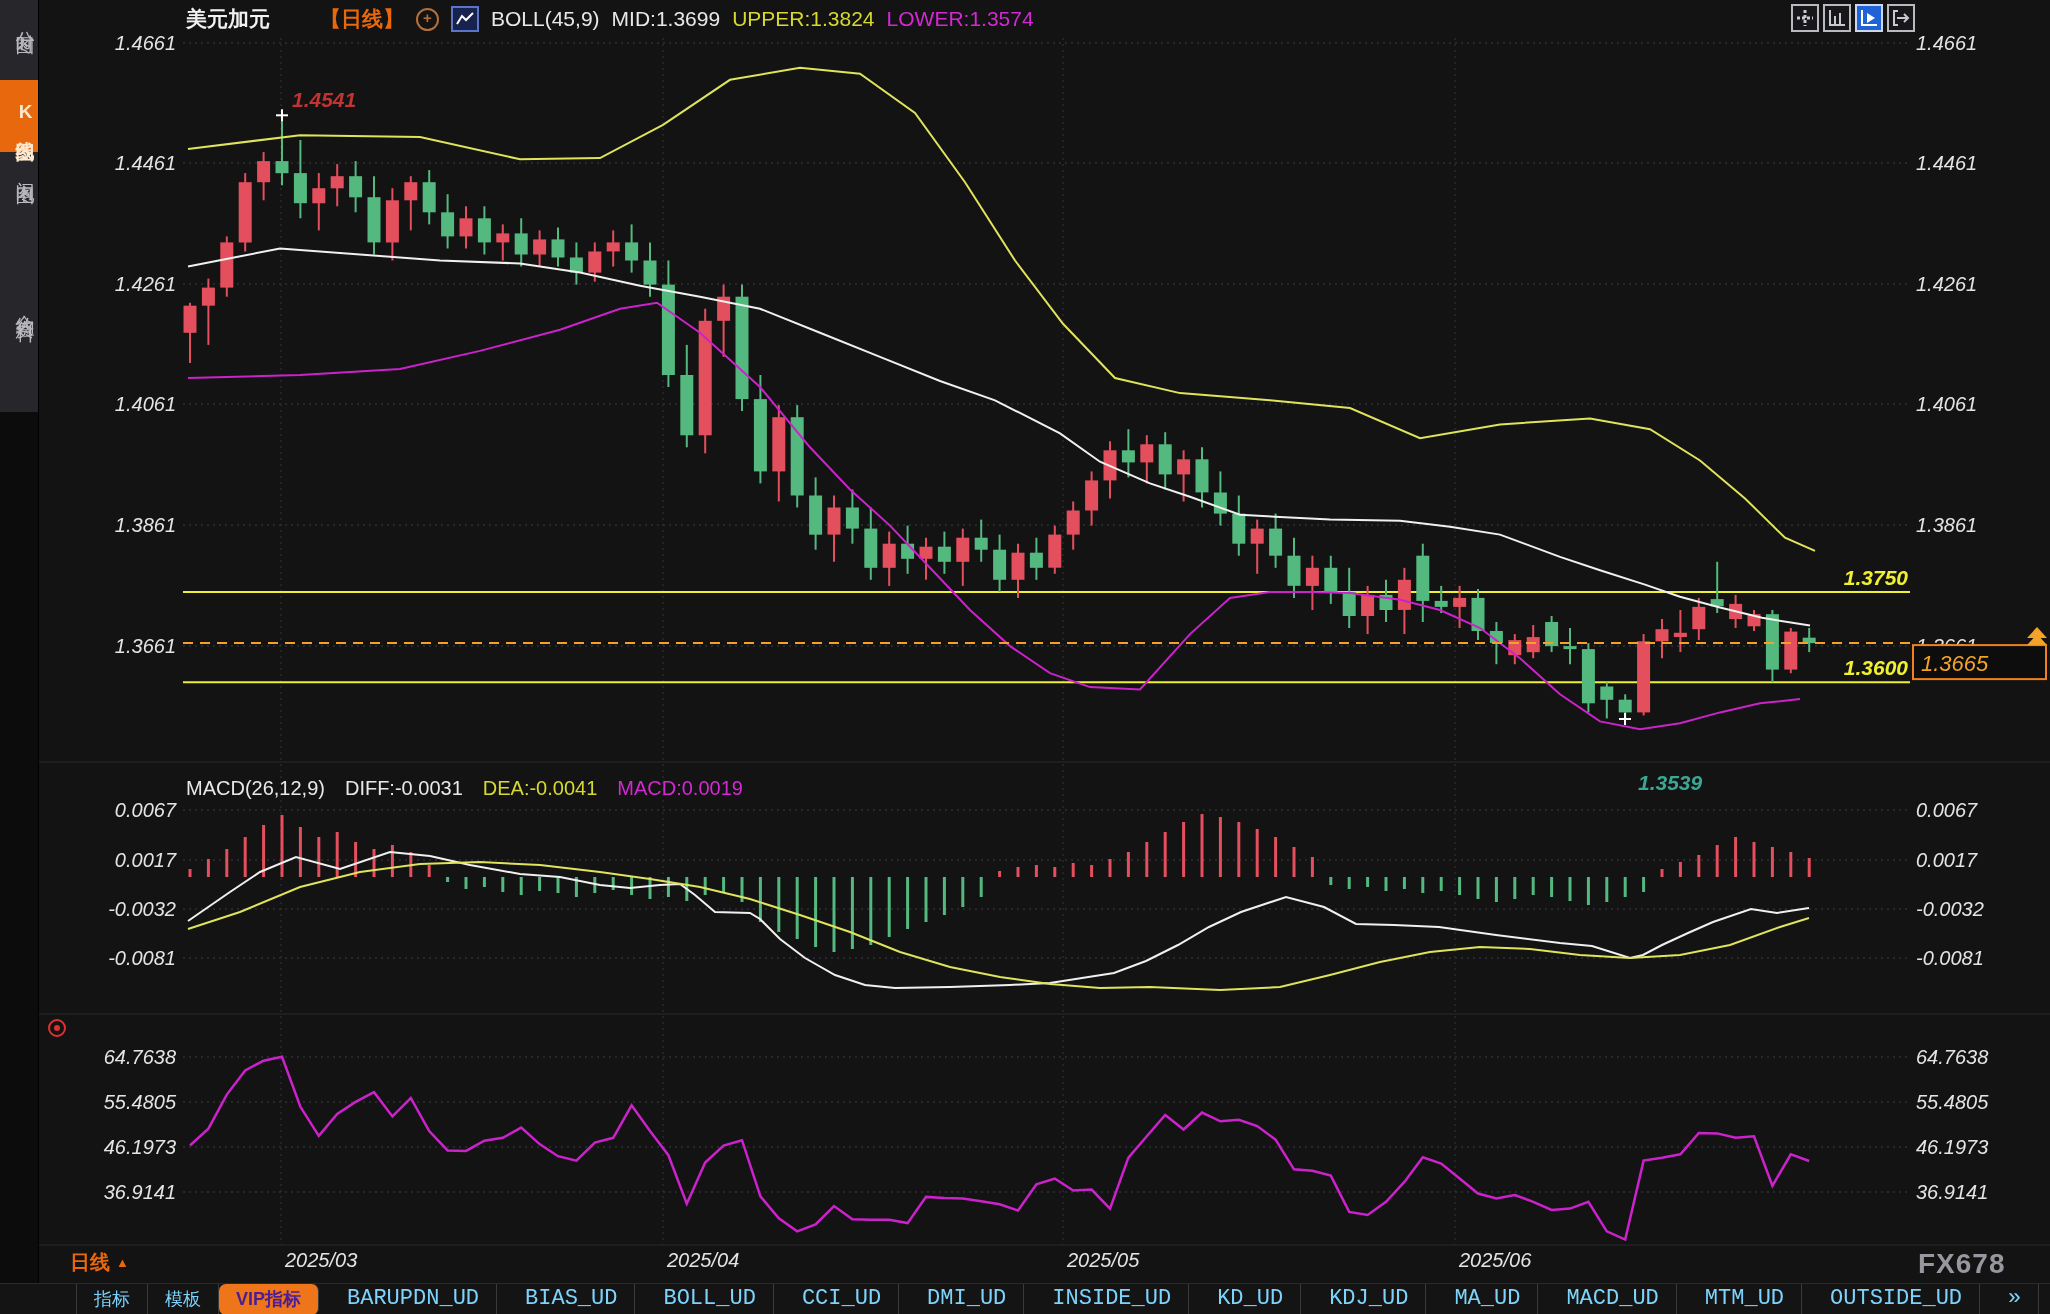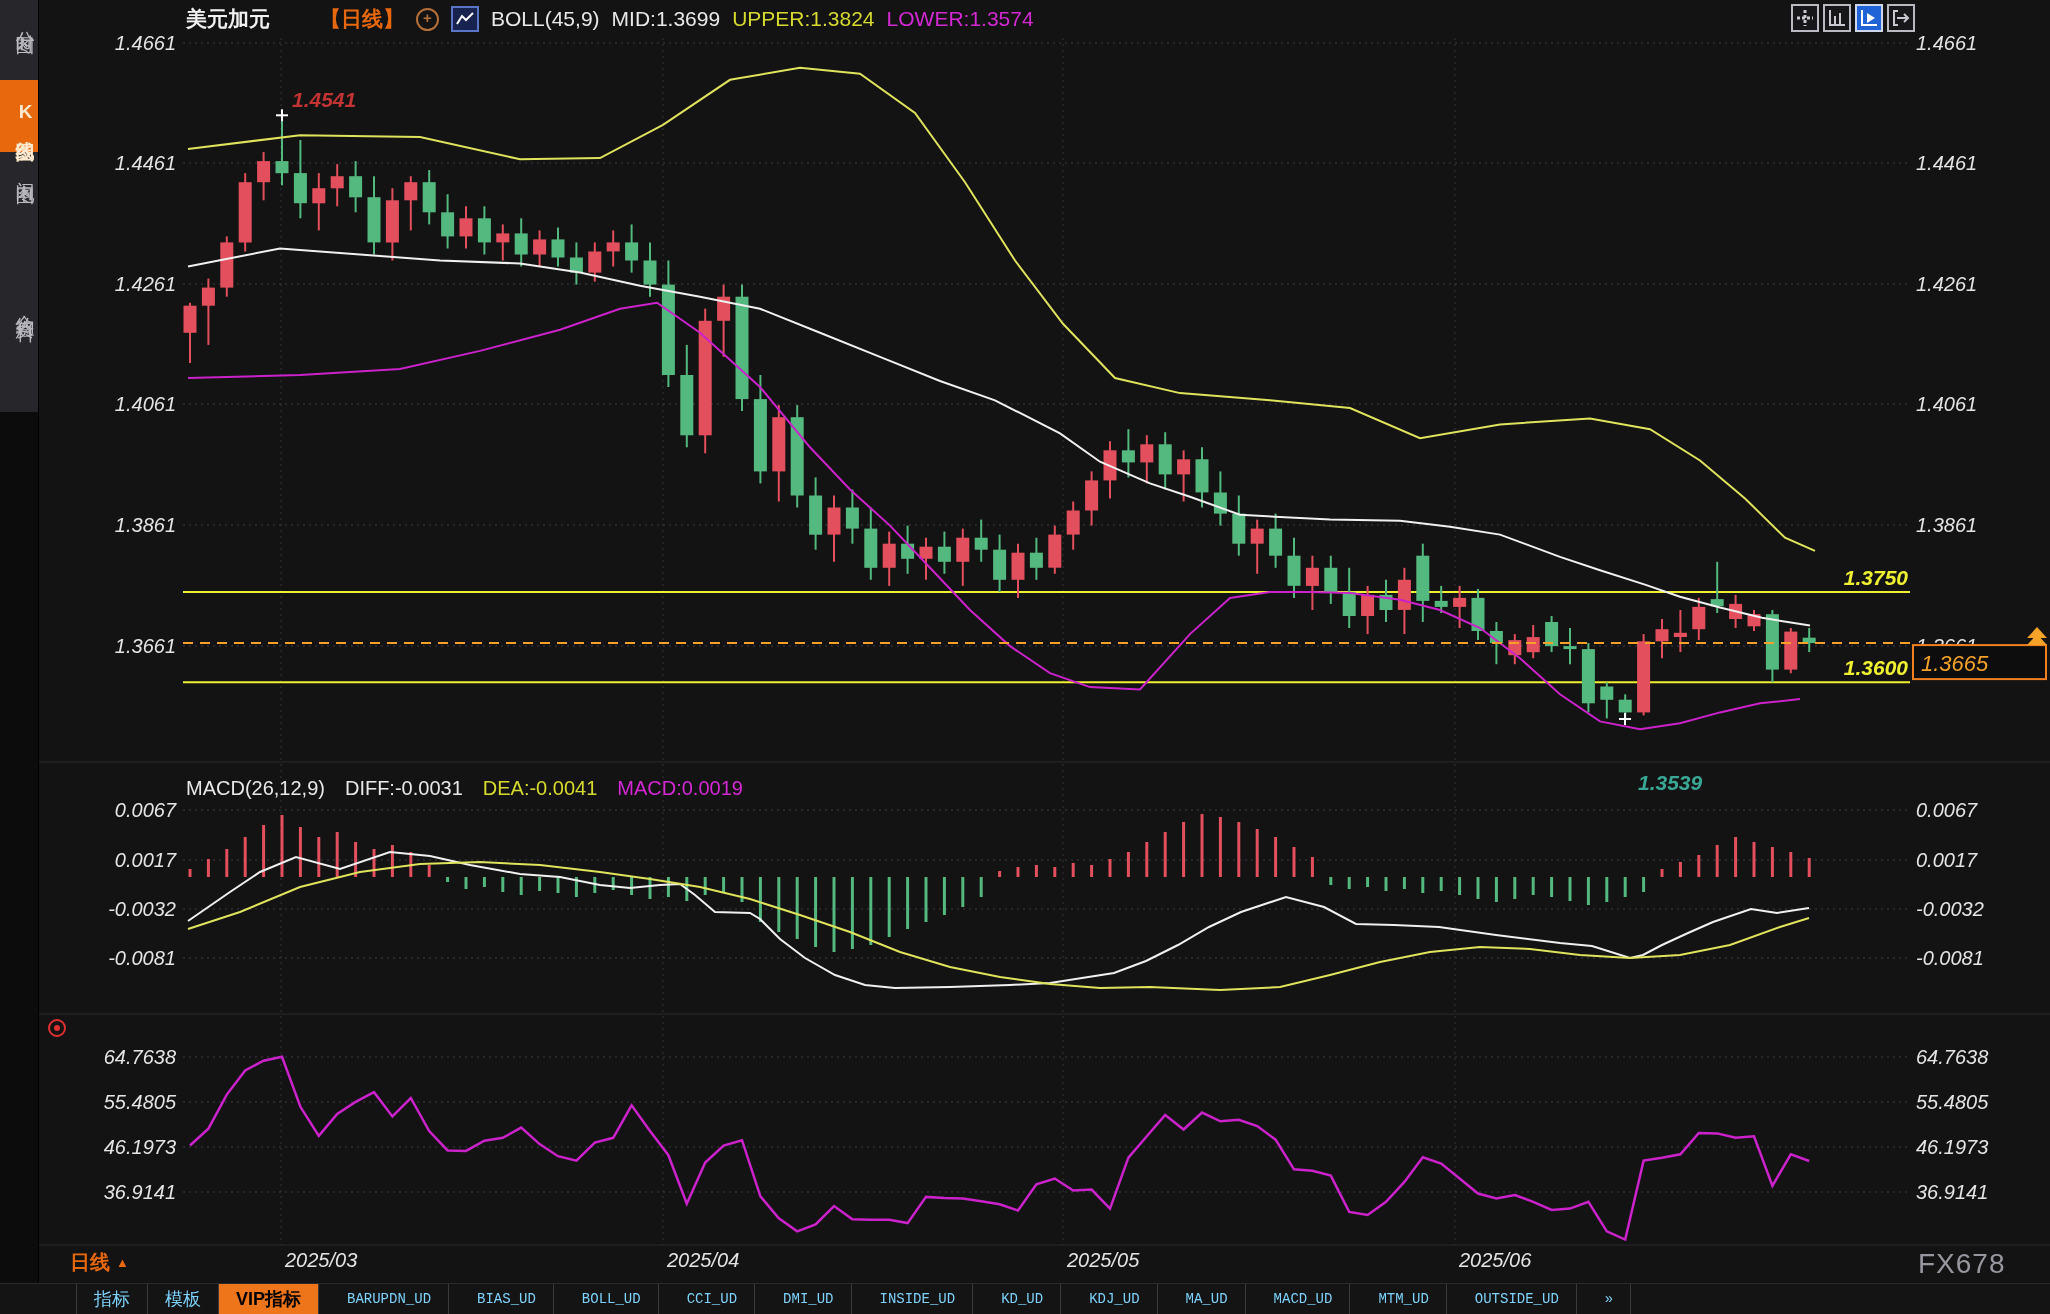--- a/index.html
+++ b/index.html
@@ -27,26 +27,26 @@
         display:flex;align-items:center;justify-content:center;cursor:pointer;}
   .tool.active{background:#1f63d6;border-color:#cdd6ea;}
   
   .ind-hdr{position:absolute;left:186px;display:flex;gap:20px;font-size:20px;white-space:nowrap;}
   .ind-hdr .w{color:#e8e8e8;} .ind-hdr .y{color:#d6d92e;} .ind-hdr .m{color:#d428d4;}
   
   .bbar{position:absolute;left:0;top:1283px;width:2050px;height:31px;background:#141414;border-top:1px solid #2a2a2a;
         display:flex;align-items:stretch;font-size:18px;}
   .bbar .lead{width:76px;border-right:1px solid #3a3a3a;}
   .btab{padding:0 17px;line-height:30px;color:#7dd3fc;border-right:1px solid #3a3a3a;cursor:pointer;white-space:nowrap;}
-  .btab.ud{font-family:"Liberation Mono","DejaVu Sans Mono",monospace;font-size:14px;padding-left:28px;}
-  .btab.active{background:#ee7519;color:#000000;font-weight:bold;}
+  .btab.ud{font-family:"Liberation Mono","DejaVu Sans Mono",monospace;font-size:22px;padding-left:28px;}
+  .btab.active{background:#ee7519;color:#4c1d95;font-weight:bold;border-radius:7px;}
   
   .tf-btn{position:absolute;left:70px;top:1249px;font-size:20px;color:#e8680e;font-weight:bold;cursor:pointer;display:flex;gap:6px;align-items:center;}
   .tf-btn .car{font-size:13px;}
-  .brand{position:absolute;left:1918px;top:1248px;font-size:28px;color:#97979f;font-weight:normal;letter-spacing:1px;}
+  .brand{position:absolute;left:1918px;top:1248px;font-size:28px;color:#97979f;font-weight:bold;letter-spacing:1px;}
   .target-ico{position:absolute;left:48px;top:1019px;width:14px;height:14px;border:2px solid #e03030;border-radius:50%;}
   .target-ico::after{content:"";position:absolute;left:4px;top:4px;width:6px;height:6px;border-radius:50%;background:#e03030;}
   svg text{font-family:"Liberation Sans",sans-serif;}
 </style>
 </head>
 <body>
 
 <div class="screen">
 
   <div id="chart-host" style="position:absolute;left:0;top:0;width:2050px;height:1283px;font-style:italic;"><svg width="2050" height="1283" viewBox="0 0 2050 1283">

